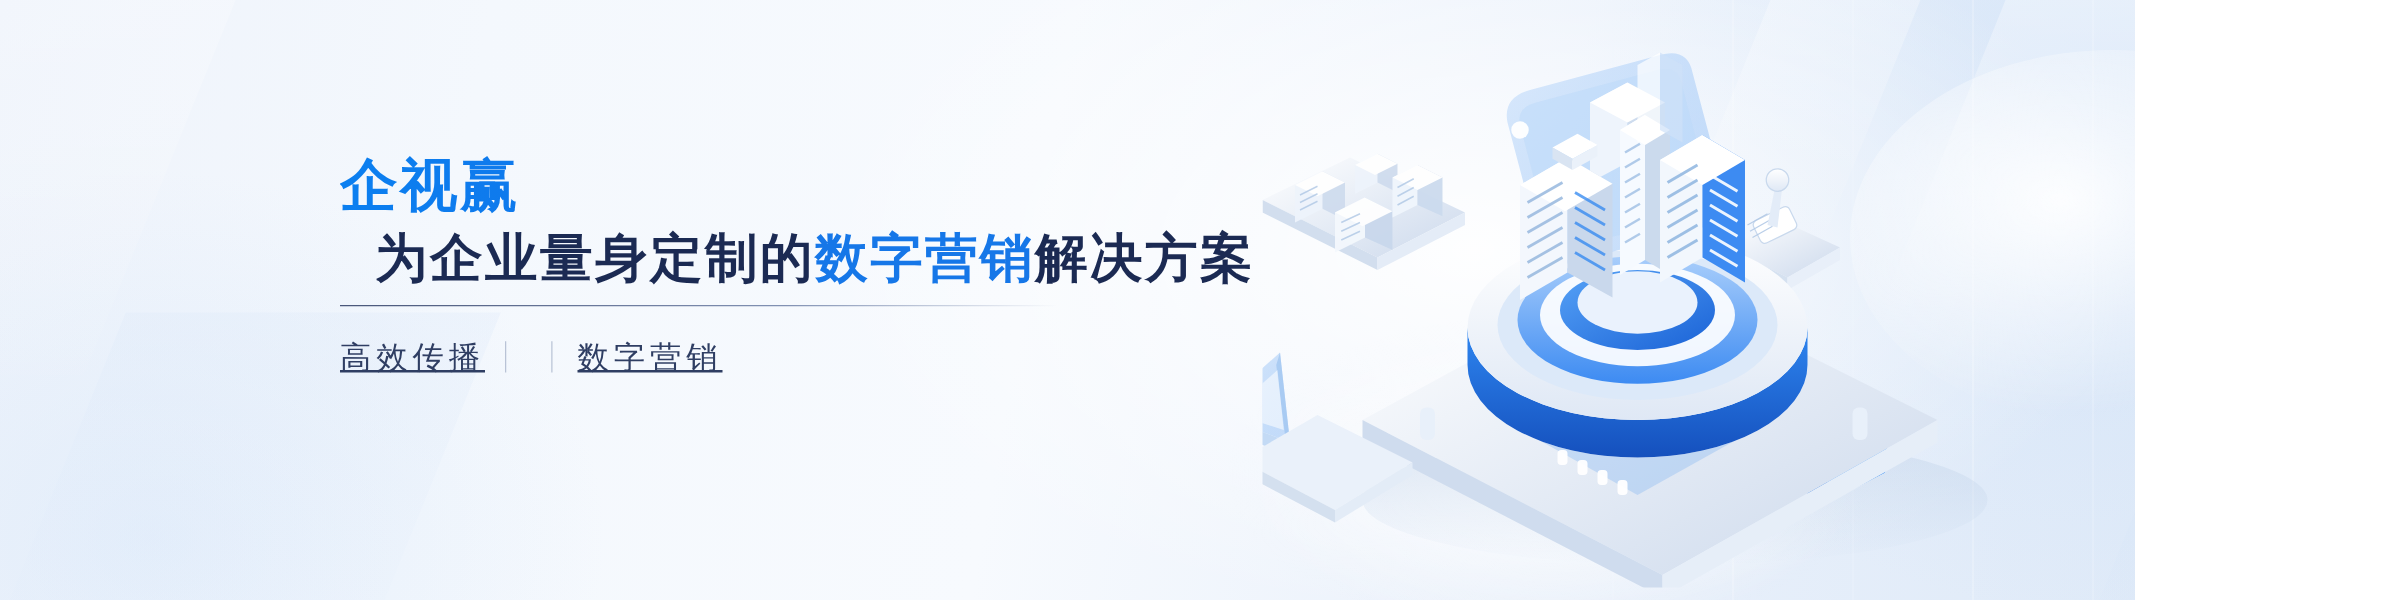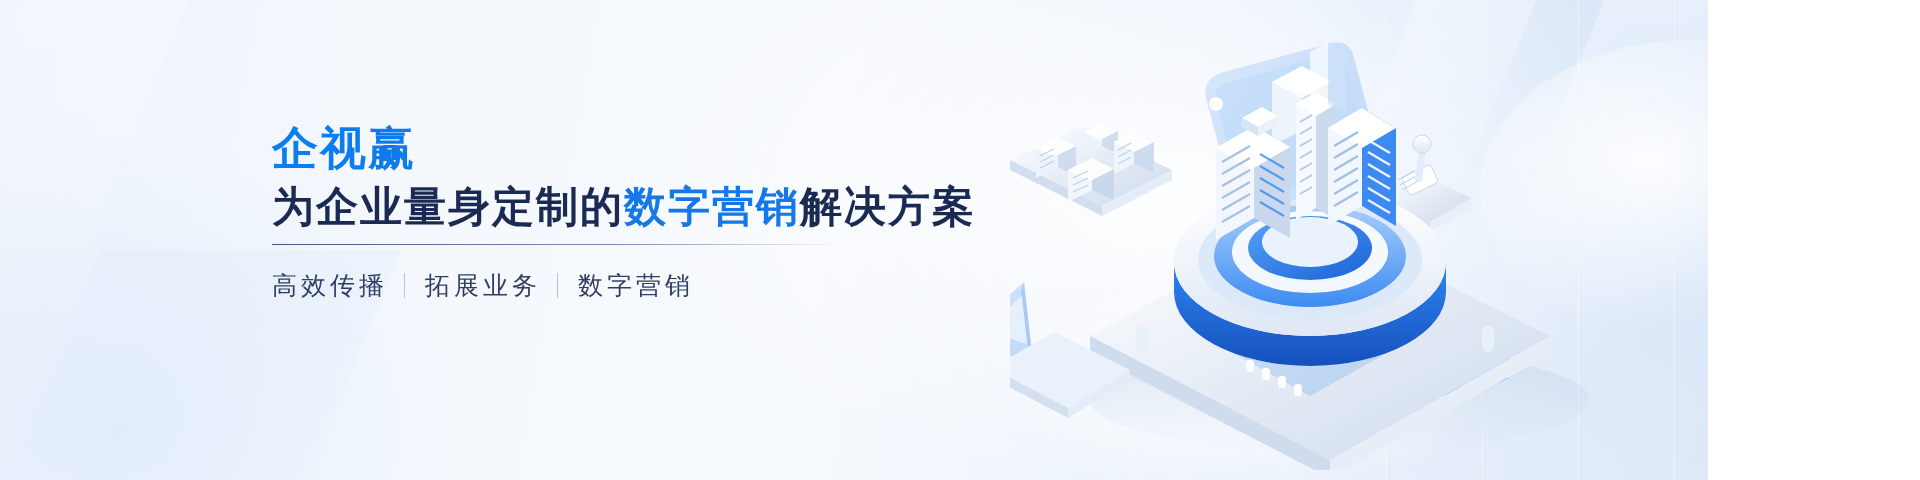--- a/index.html
+++ b/index.html
@@ -86,39 +86,41 @@
     white-space: nowrap;
   }
   .headline {
     margin-top: 10px;
     font-size: 42px;
     line-height: 1.12;
     font-weight: 700;
     letter-spacing: 2px;
     color: #1b2a53;
     white-space: nowrap;
+    margin-left: 28px;
   }
   .headline .hl {
     color: #1677e8;
   }
   .rule {
     margin-top: 14px;
     width: 574px;
     height: 1px;
     background: linear-gradient(90deg, #2c3b63 0%, #6d7fa6 62%, rgba(160,175,205,0) 100%);
     opacity: .85;
   }
   .tagline {
     margin-top: 24px;
     display: flex;
     align-items: center;
     font-size: 25px;
     letter-spacing: 4px;
     color: #2f3e63;
     white-space: nowrap;
+    text-decoration: underline;
   }
   .tagline .sep {
     display: inline-block;
     width: 1px;
     height: 25px;
     background: #b9c3d6;
     margin: 0 20px 0 16px;
   }
 
   
@@ -152,21 +154,20 @@
 
     <div class="brand">企视赢</div>
 
     <div class="headline"><span>为企业量身定制的</span><span class="hl">数字营销</span><span>解决方案</span></div>
 
     <div class="rule"></div>
 
     <div class="tagline">
       <span>高效传播</span>
       <span class="sep"></span>
-      <span>拓展业务</span>
       <span class="sep"></span>
       <span>数字营销</span>
     </div>
 
   </div>
 
   <div class="illo">
     <svg viewBox="0 0 700 440" xmlns="http://www.w3.org/2000/svg">
       <defs>
         <linearGradient id="gBlue" x1="0" y1="0" x2="1" y2="1">

